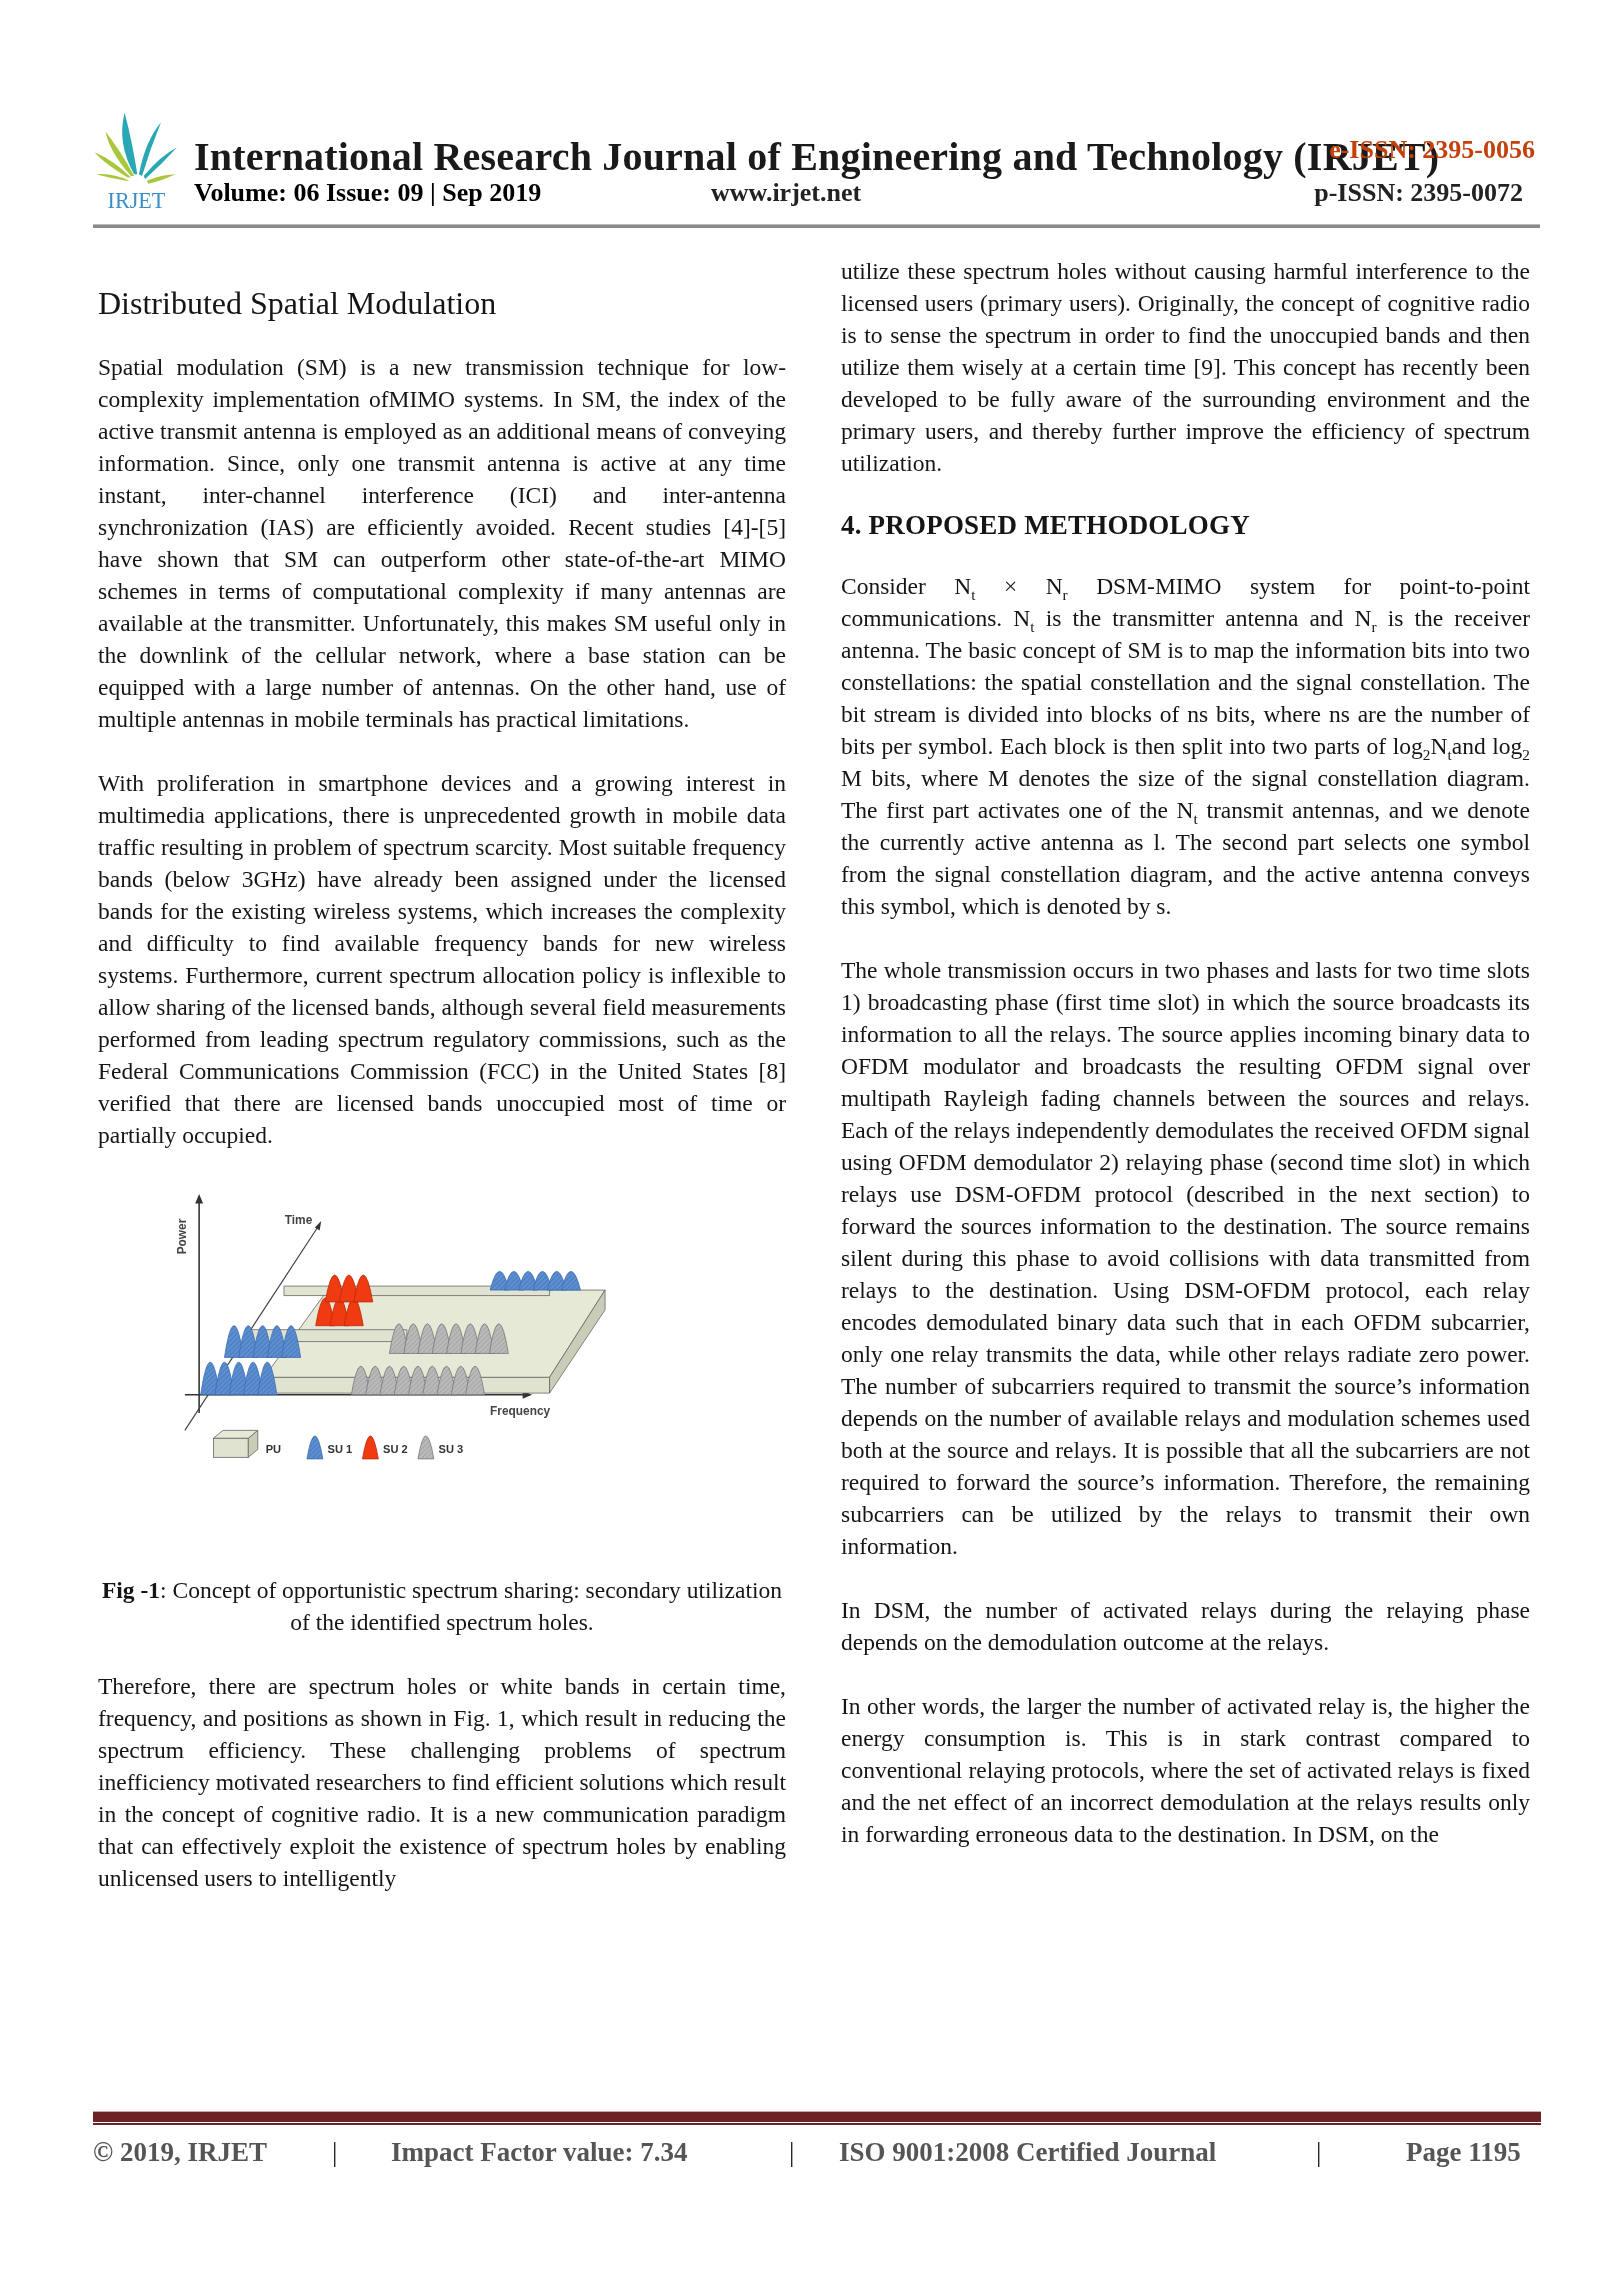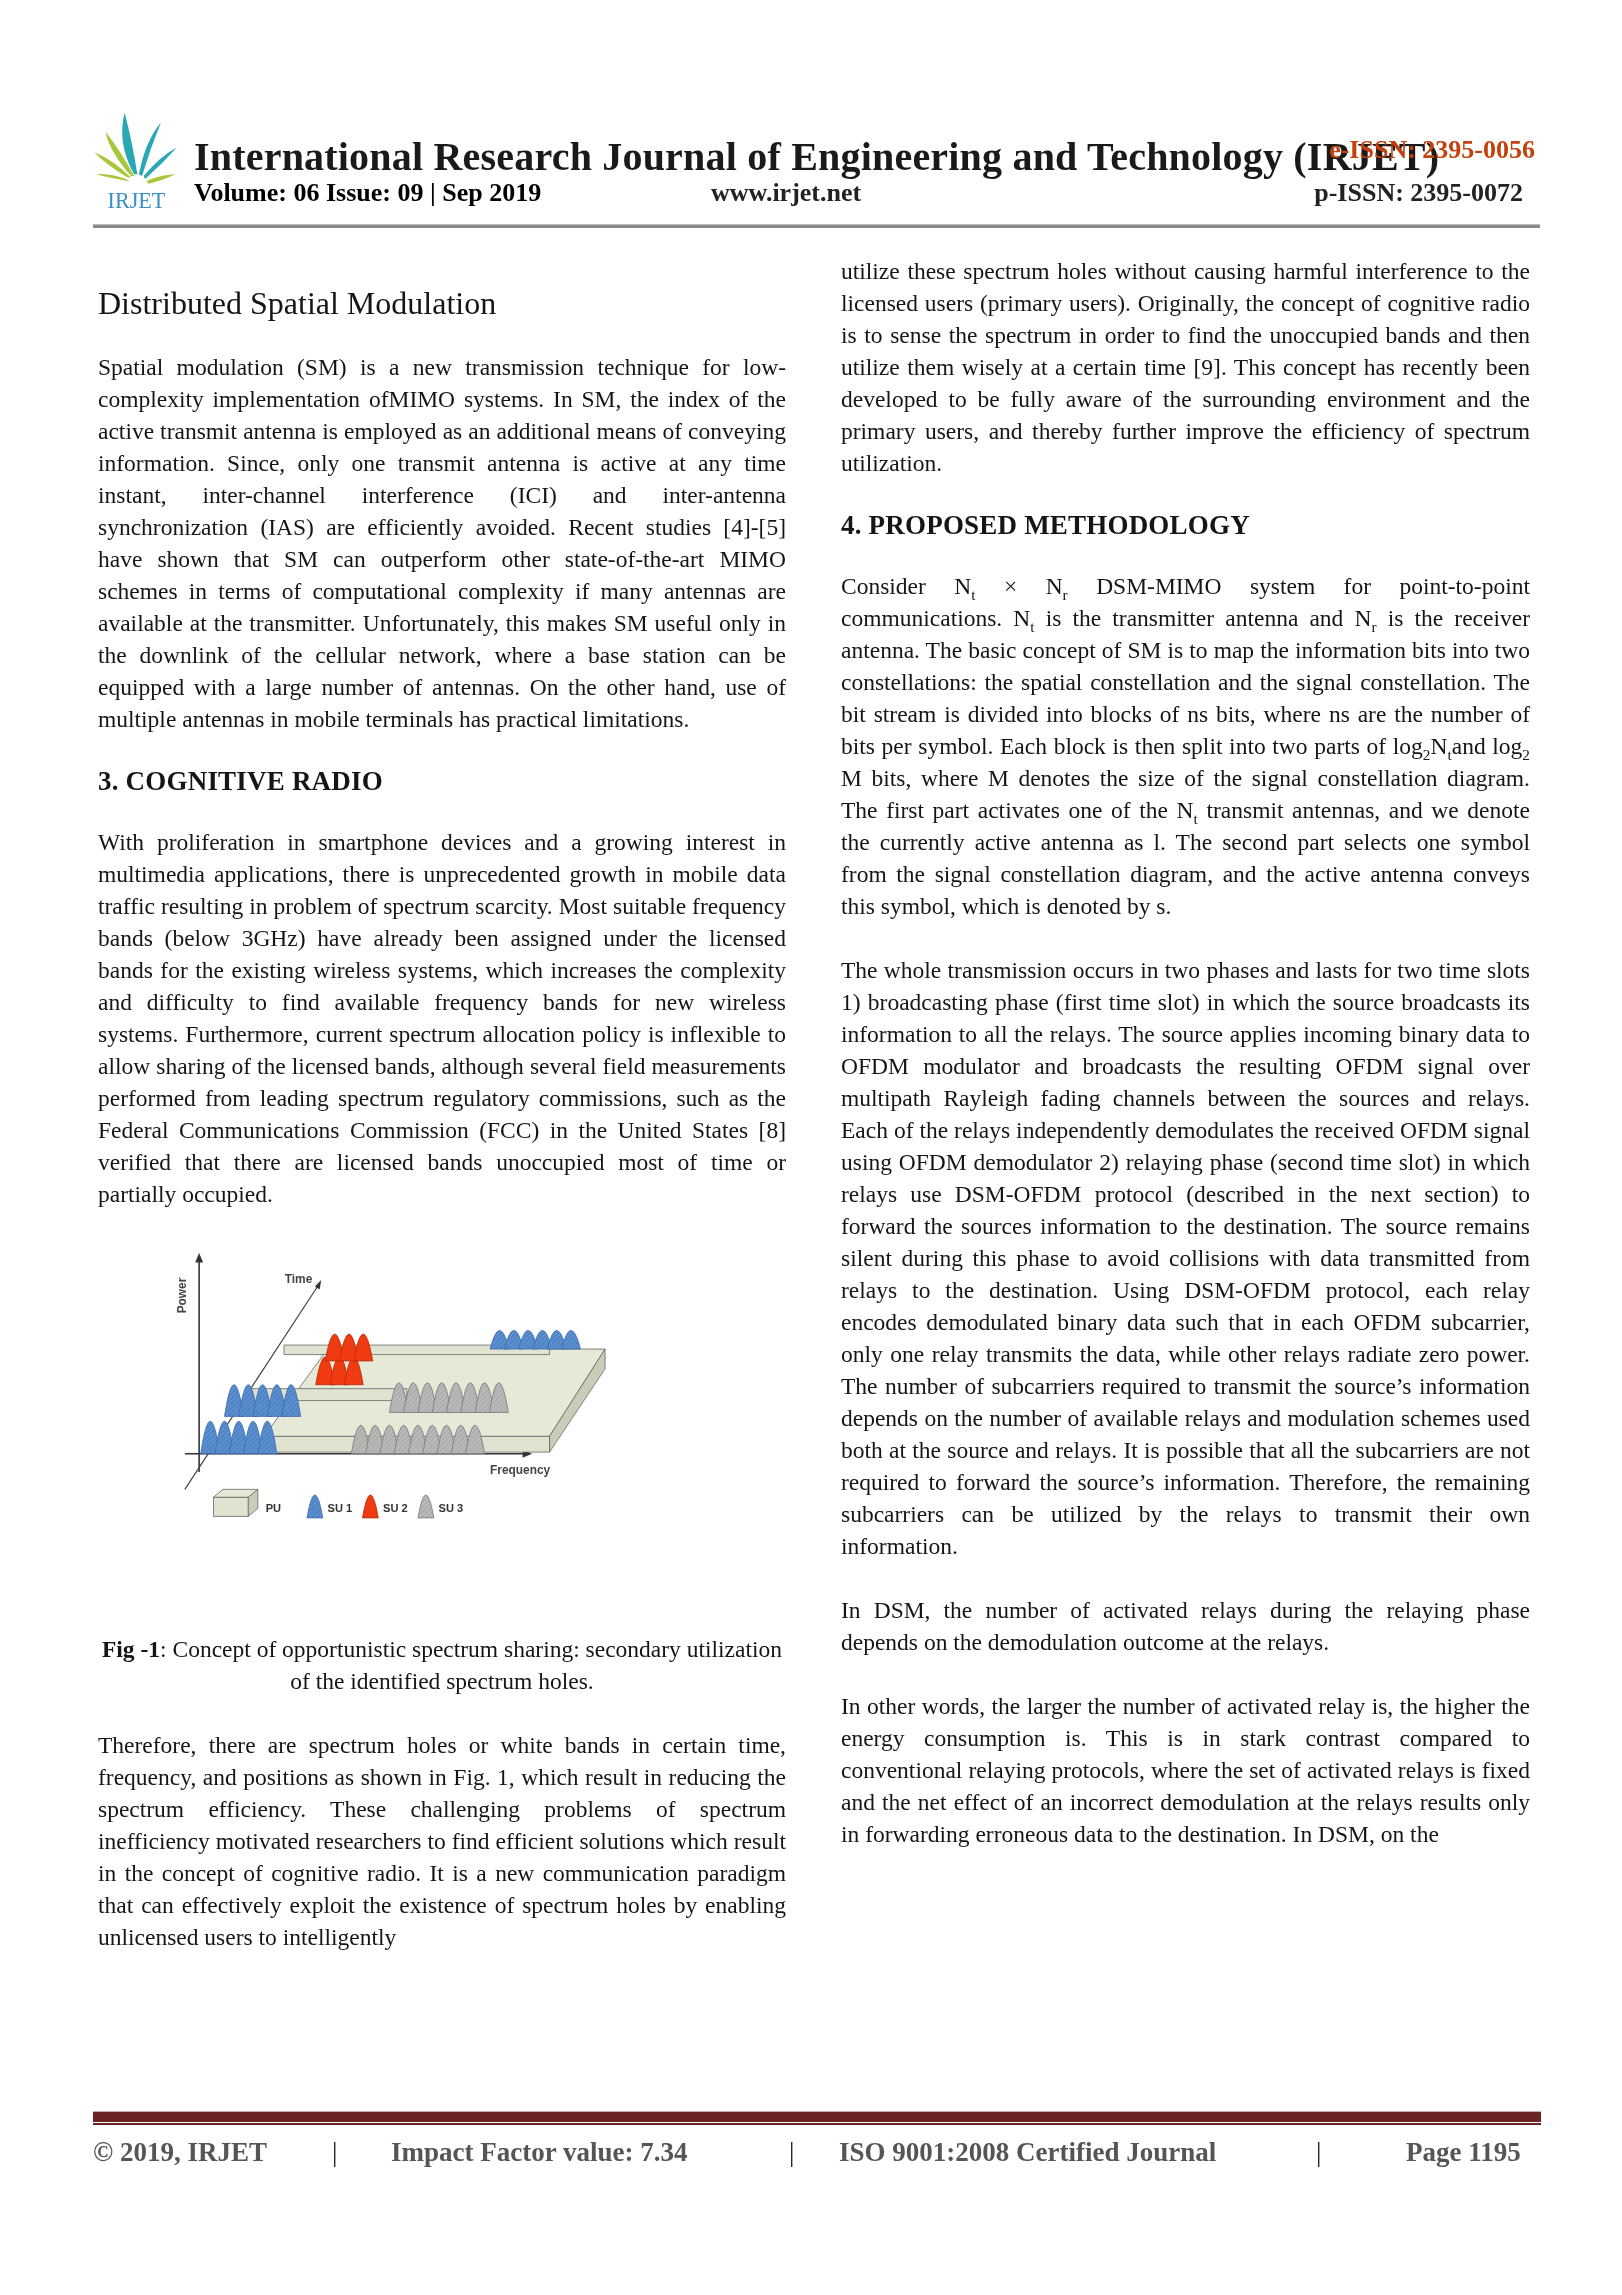--- a/index.html
+++ b/index.html
@@ -58,21 +58,20 @@
   <div id="volume">Volume: 06 Issue: 09 | Sep 2019</div>
   <div id="website">www.irjet.net</div>
   <div id="eissn">e-ISSN: 2395-0056</div>
   <div id="pissn">p-ISSN: 2395-0072</div>
 </div>
 <div id="header-rule"></div>
 
 <div id="col-left" class="col">
   <div class="subheading">Distributed Spatial Modulation</div>
   <p>Spatial modulation (SM) is a new transmission technique for low-complexity implementation ofMIMO systems. In SM, the index of the active transmit antenna is employed as an additional means of conveying information. Since, only one transmit antenna is active at any time instant, inter-channel interference (ICI) and inter-antenna synchronization (IAS) are efficiently avoided. Recent studies [4]-[5] have shown that SM can outperform other state-of-the-art MIMO schemes in terms of computational complexity if many antennas are available at the transmitter. Unfortunately, this makes SM useful only in the downlink of the cellular network, where a base station can be equipped with a large number of antennas. On the other hand, use of multiple antennas in mobile terminals has practical limitations.</p>
-  <div class="section-heading">3. COGNITIVE RADIO</div>
   <p>With proliferation in smartphone devices and a growing interest in multimedia applications, there is unprecedented growth in mobile data traffic resulting in problem of spectrum scarcity. Most suitable frequency bands (below 3GHz) have already been assigned under the licensed bands for the existing wireless systems, which increases the complexity and difficulty to find available frequency bands for new wireless systems. Furthermore, current spectrum allocation policy is inflexible to allow sharing of the licensed bands, although several field measurements performed from leading spectrum regulatory commissions, such as the Federal Communications Commission (FCC) in the United States [8] verified that there are licensed bands unoccupied most of time or partially occupied.</p>
 
   <div id="figure">
     <svg width="555" height="333" viewBox="0 0 700 420" style="font-size:29.6px">
       <defs>
         <pattern id="hatchBlue" width="6" height="6" patternUnits="userSpaceOnUse">
           <rect width="6" height="6" fill="#5b8fd0"></rect>
           <path d="M0 6 L6 0" stroke="#3f6fae" stroke-width="1"></path>
         </pattern>
         <pattern id="hatchGray" width="6" height="6" patternUnits="userSpaceOnUse">

